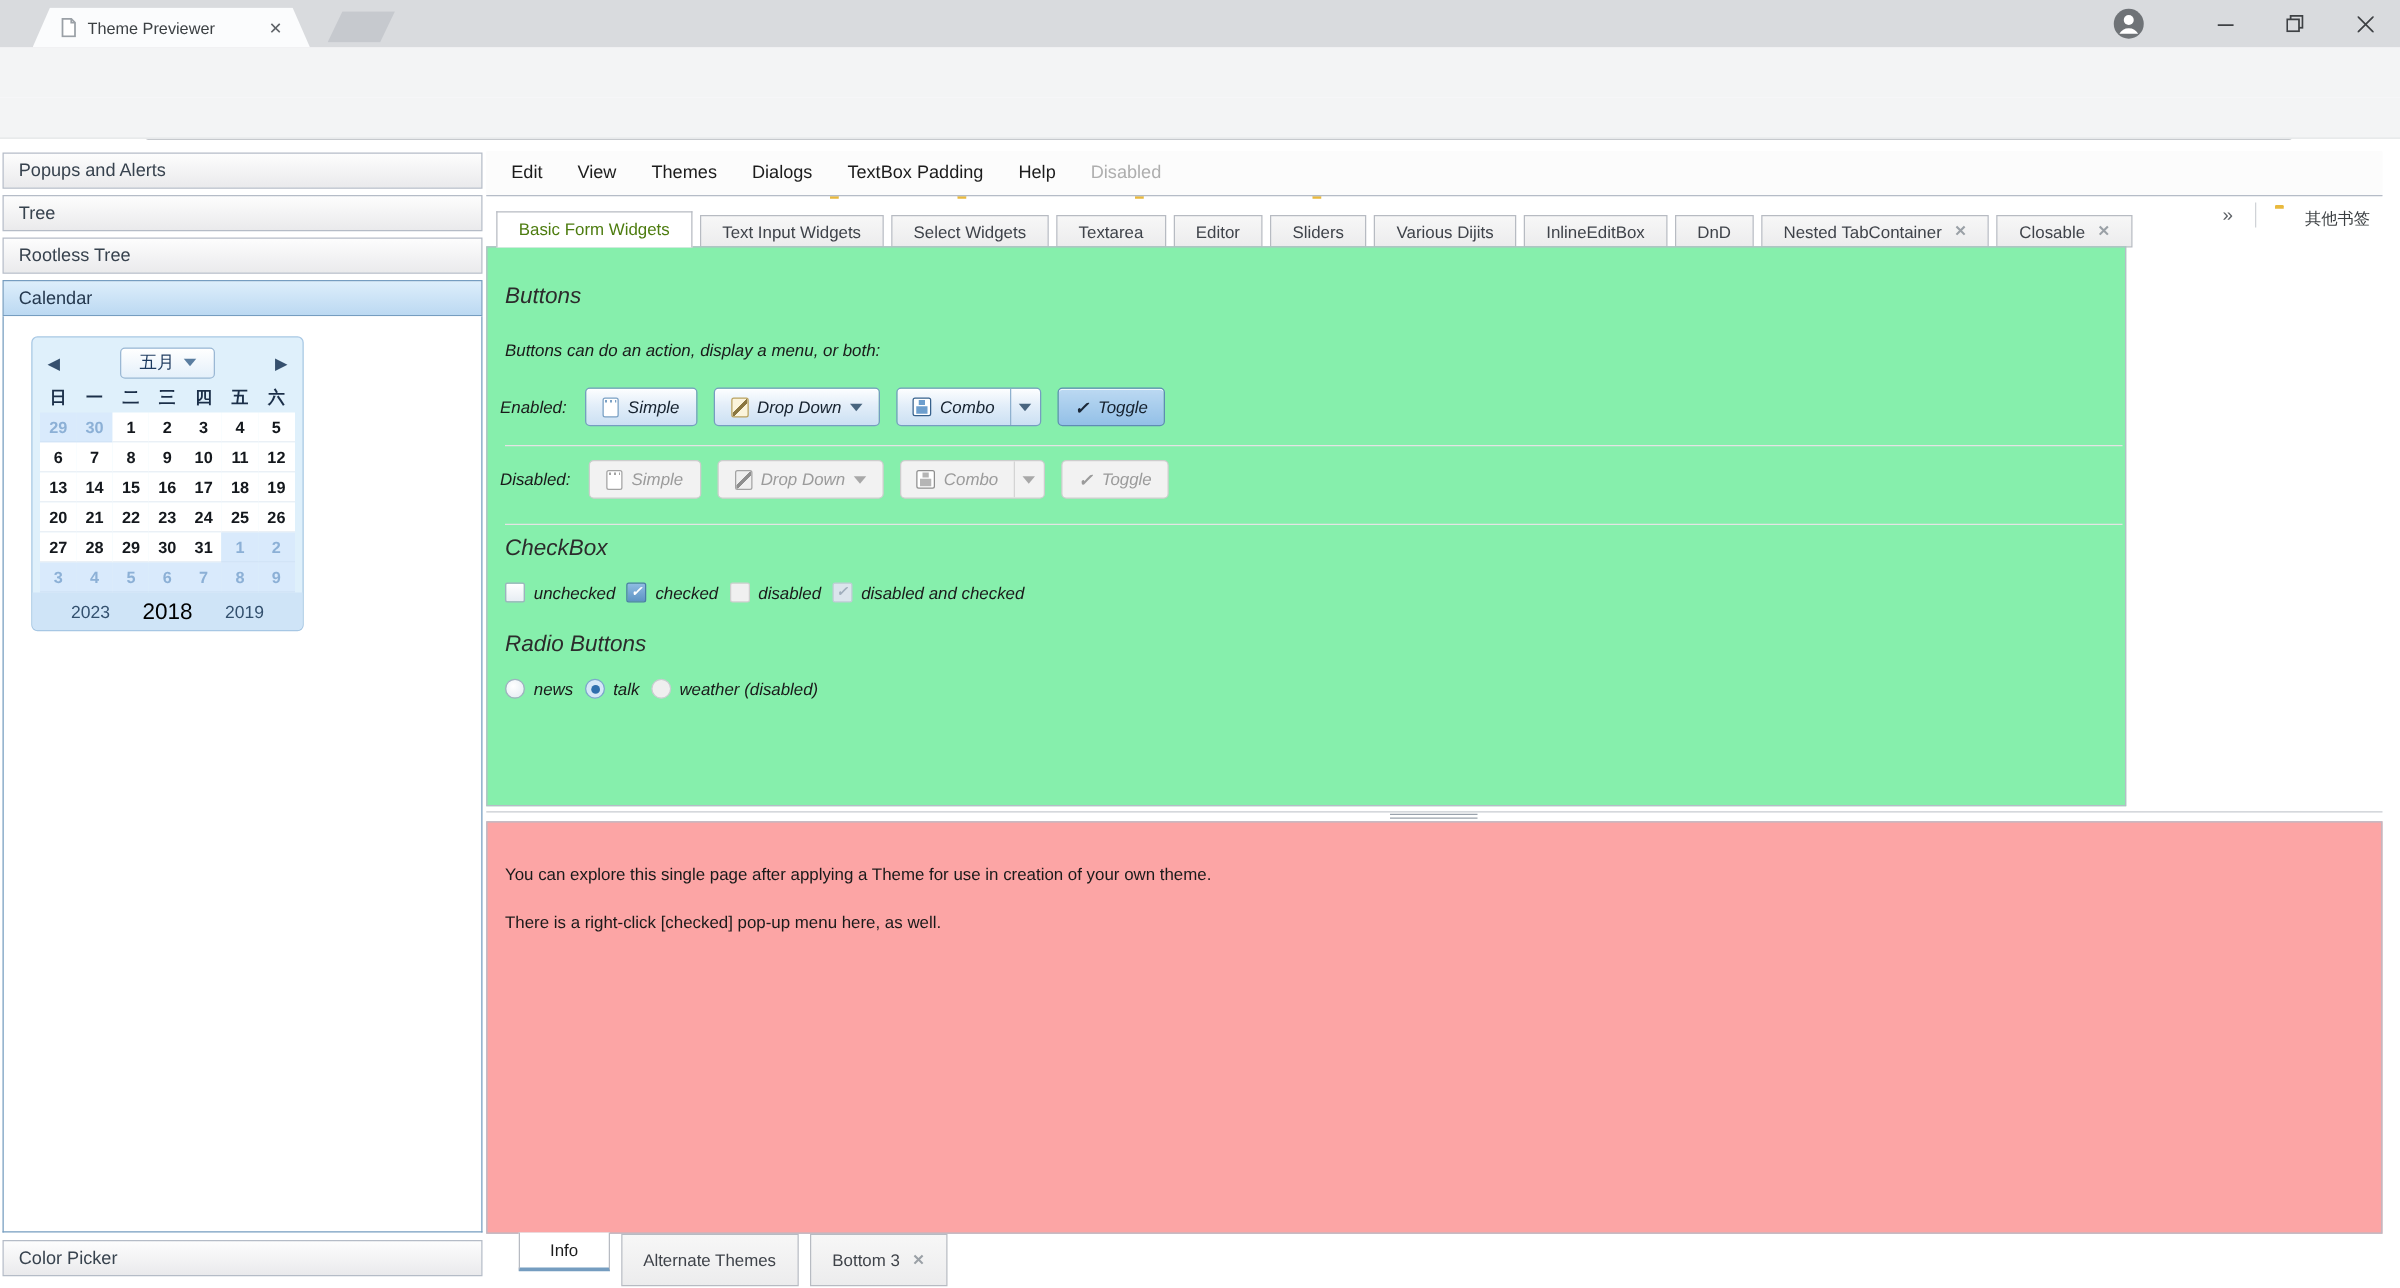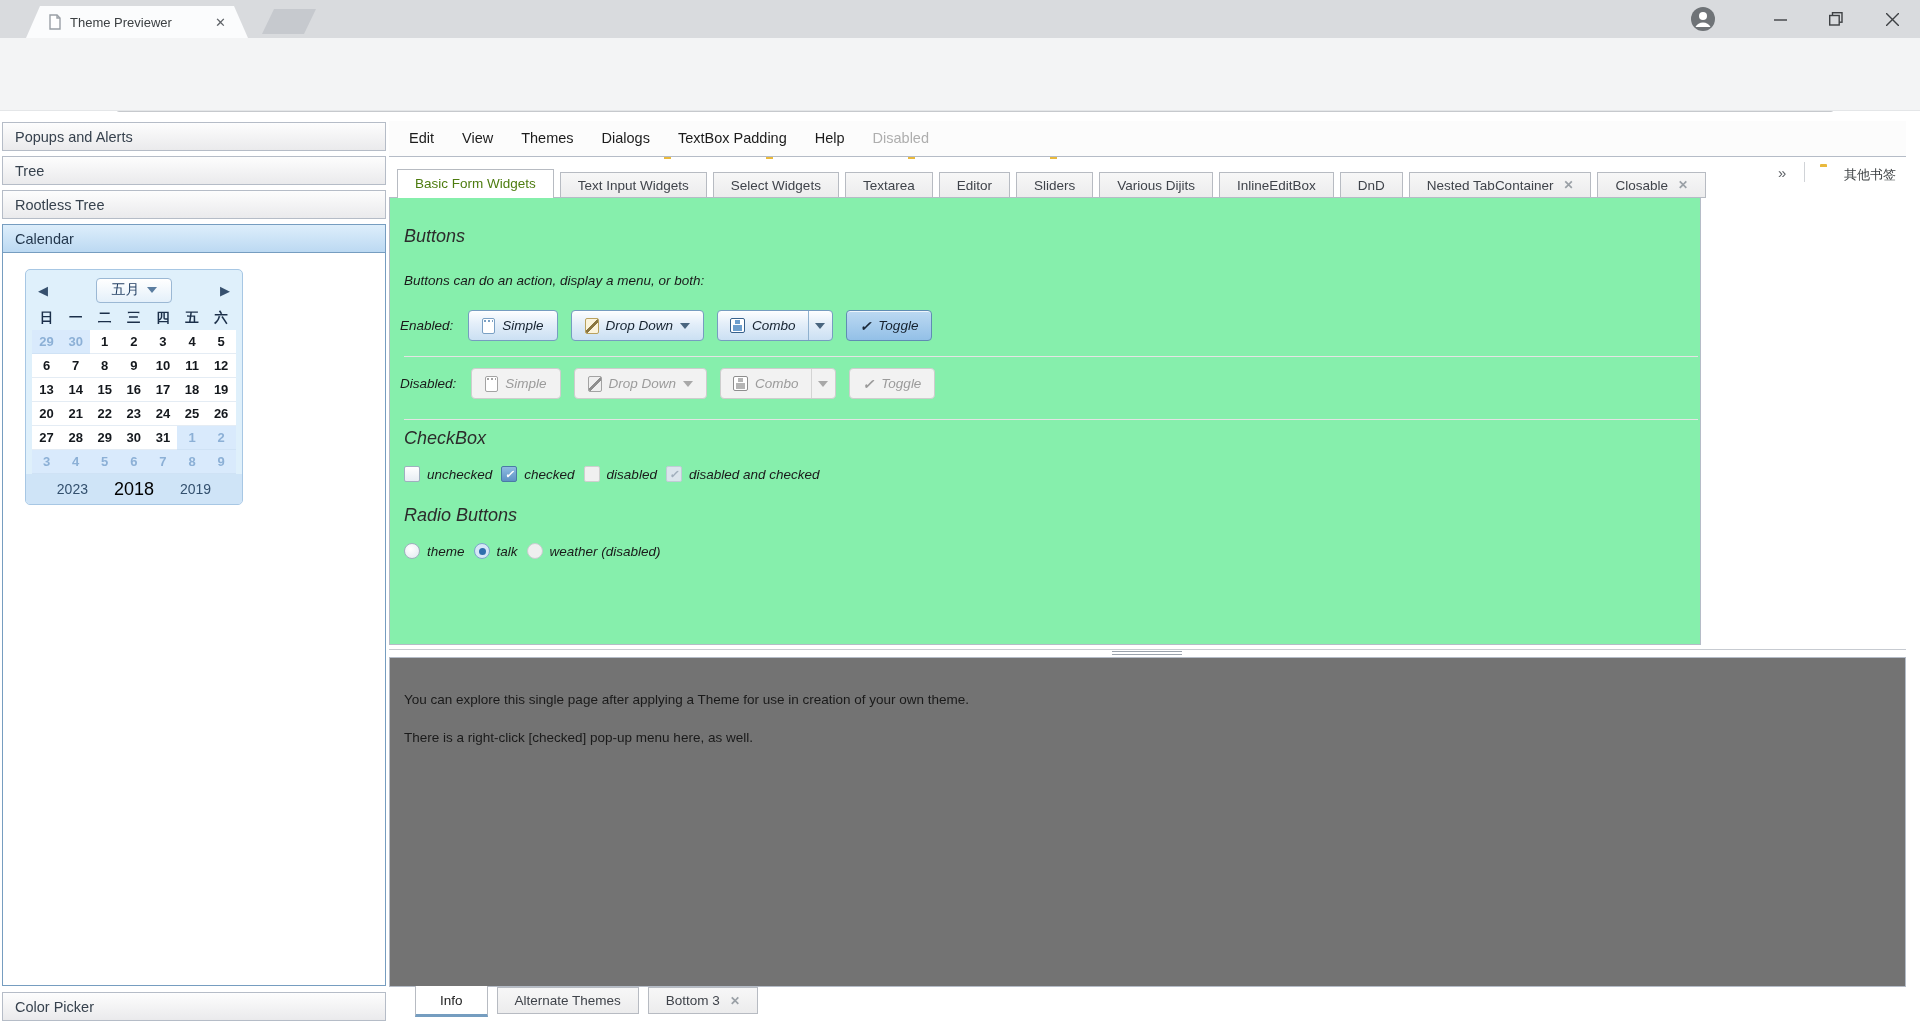--- a/index.html
+++ b/index.html
@@ -136,24 +136,24 @@
   .radio { width:16px; height:16px; border-radius:50%; position:relative; }
   .radio.unchecked { background:radial-gradient(circle at 40% 35%, #fff, #e0e9f0); border:1px solid #9fb0bf; }
   .radio.checked { background:#d5e7f7; border:1px solid #7ca6cc; }
   .radio.checked::after { content:""; position:absolute; left:4px; top:4px; width:7px; height:7px; border-radius:50%; background:#2f6fad; }
   .radio.disabled { background:#efefef; border:1px solid #c9ccd0; }
 
   
   .splitter { position:absolute; left:389px; top:649px; width:1517px; height:7px; }
   .splitter .line { position:absolute; left:0; right:0; top:0; height:1px; background:#c7cbd1; }
   .split-handle { position:absolute; left:723px; top:2px; width:70px; height:4px; border-top:1px solid #9aa2ac; border-bottom:1px solid #9aa2ac; }
-  .bottom-pane { position:absolute; left:389px; top:657px; width:1517px; height:330px; background:#737373; border:1px solid #b5bcc7; }
+  .bottom-pane { position:absolute; left:389px; top:657px; width:1517px; height:330px; background:#fca5a5; border:1px solid #b5bcc7; }
   .bp-line { position:absolute; left:14px; font-size:13.5px; color:#1a1a1a; }
   .btabrow { position:absolute; left:389px; top:987px; width:1517px; height:31px; display:flex; align-items:flex-start; padding-left:8px; }
-  .btab { height:27px; background:linear-gradient(#f7f7f7,#ececed); border:1px solid #b7bbc2;
+  .btab { height:42px; background:linear-gradient(#f7f7f7,#ececed); border:1px solid #b7bbc2;
     display:flex; align-items:center; padding:0 17px; margin-right:9px; font-size:13.5px; color:#3f434a; }
   .btab.active { height:31px; background:#fff; border-top:none; color:#1d1d1d; padding:0 24px; border-bottom:3px solid #759dc0; margin-top:-1px;margin-left:18px; }
 
   svg { display:block; }
 </style>
 </head>
 <body>
 
 <div class="stage">
 
@@ -481,21 +481,21 @@
         <span class="cb-item">
           <span class="cb-box disabled-checked">✓</span>
           <span>disabled and checked</span>
         </span>
       </div>
 
     <div class="sec-heading" style="top:307px">Radio Buttons</div>
     <div class="cb-row" style="top:345px">
         <span class="cb-item">
           <span class="radio unchecked"></span>
-          <span>theme</span>
+          <span>news</span>
         </span>
         <span class="cb-item">
           <span class="radio checked"></span>
           <span>talk</span>
         </span>
         <span class="cb-item">
           <span class="radio disabled"></span>
           <span>weather (disabled)</span>
         </span>
       </div>

